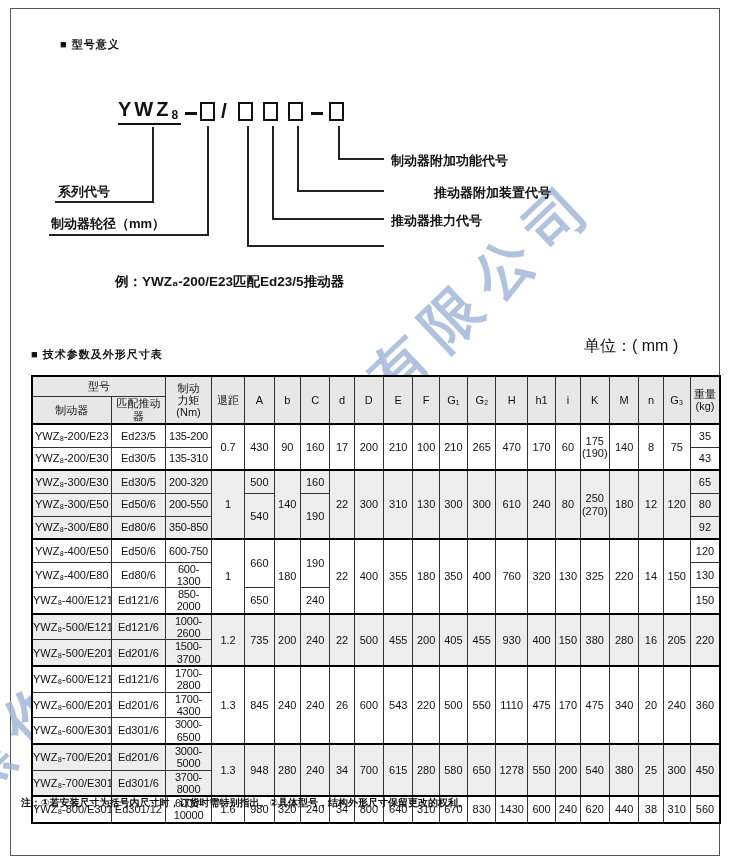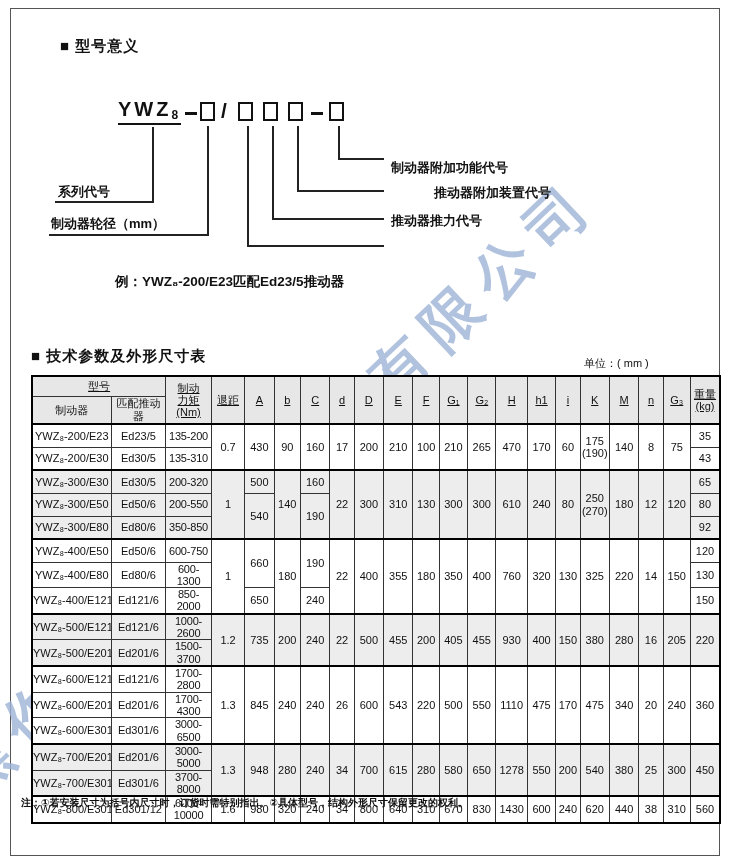--- a/index.html
+++ b/index.html
@@ -7,24 +7,24 @@
   .page { position:relative; width:731px; height:864px; background:#ffffff; color:#111;
           overflow:hidden; margin:0 auto; }
   .frame { position:absolute; left:10px; top:8px; width:710px; height:848px;
            border:1px solid #555; }
 
   .watermark { position:absolute; left:-40px; top:752px; height:64px; line-height:64px;
                font-size:58px; font-weight:bold; letter-spacing:14px; white-space:nowrap;
                color:#9db4d6; opacity:.8; transform:rotate(-43.5deg); transform-origin:0 50%;
                pointer-events:none; }
 
-  .sec-title { position:absolute; font-size:15px; font-weight:bold; letter-spacing:1px;text-align:right; }
+  .sec-title { position:absolute; font-size:11px; font-weight:bold; letter-spacing:1px;text-align:right; }
   #title1 { left:60px; top:37px; }
   #title2 { left:31px; top:347px; }
-  .unit { position:absolute; left:584px; top:356px; font-size:11px; }
+  .unit { position:absolute; left:584px; top:336px; font-size:16px; }
 
   
   .diagram { position:absolute; left:25px; top:95px; width:695px; height:175px; }
   .code-text { position:absolute; left:93px; top:3px; font-size:20px; font-weight:bold;
                letter-spacing:3px; padding:0 3px 1px 0; border-bottom:2px solid #111; }
   .code-sub { font-size:12px; letter-spacing:0; vertical-align:-3px; }
   .cdash { position:absolute; top:17px; width:12px; height:3px; background:#111; }
   .cbox  { position:absolute; top:7px; width:15px; height:19px; border:2.5px solid #111; }
   .cslash{ position:absolute; left:196px; top:4px; font-size:21px; font-weight:bold; }
   .conn-r { position:absolute; border-left:2px solid #222; border-bottom:2px solid #222; }
@@ -33,21 +33,21 @@
   .example { position:absolute; left:115px; top:273px; font-size:13.5px; font-weight:bold; }
 
   
   table.spec { position:absolute; left:31px; top:375px; width:690px;
                border-collapse:collapse; table-layout:fixed; text-align:center;
                border:2px solid #000; background:#fff; }
   .spec th, .spec td { border:1px solid #333; padding:0; font-size:11px;
                        line-height:1.12; overflow:hidden; vertical-align:middle;
                        font-weight:normal; }
   .spec thead th { background:#e7e7e7; }
-  .spec thead tr:nth-child(1) { height:20px;text-decoration:underline; }
+  .spec thead tr:nth-child(1) { height:20px; }
   .spec thead tr:nth-child(2) { height:28px; }
   .spec tbody tr { height:23px; }
   .spec thead tr:nth-child(2) th { border-bottom:2px solid #000; }
   tr.gs td { border-top:2px solid #000; }
   tr.shade td { background:#ededed; }
   .c-m { font-size:10px;margin-top:10px; }
   .c-q { font-size:10px; letter-spacing:-0.2px; }
   .pre { white-space:pre-line; }
 
   .note { position:absolute; left:21px; top:796px; font-size:10px; font-weight:bold; }
@@ -75,21 +75,21 @@
     <div class="cbox" style="left:175px;"></div>
     <div class="cslash">/</div>
     <div class="cbox" style="left:213px;"></div>
     <div class="cbox" style="left:238px;"></div>
     <div class="cbox" style="left:263px;"></div>
     <div class="cdash" style="left:286px;"></div>
     <div class="cbox" style="left:304px;"></div>
 
     <div class="dlabel" style="left:33px;top:88px;">系列代号</div>
     <div class="dlabel" style="left:26px;top:120px;">制动器轮径（mm）</div>
-    <div class="dlabel" style="left:366px;top:57px;margin-top:7px;">制动器附加功能代号</div>
+    <div class="dlabel" style="left:366px;top:57px;">制动器附加功能代号</div>
     <div class="dlabel" style="left:366px;top:89px;margin-left:43px;">推动器附加装置代号</div>
     <div class="dlabel" style="left:366px;top:117px;">推动器推力代号</div>
   </div>
 
   <div class="example">例：YWZ₈-200/E23匹配Ed23/5推动器</div>
 
   <div class="sec-title" id="title2">■ 技术参数及外形尺寸表</div>
   <div class="unit">单位：( mm )</div>
 
   <table class="spec">

